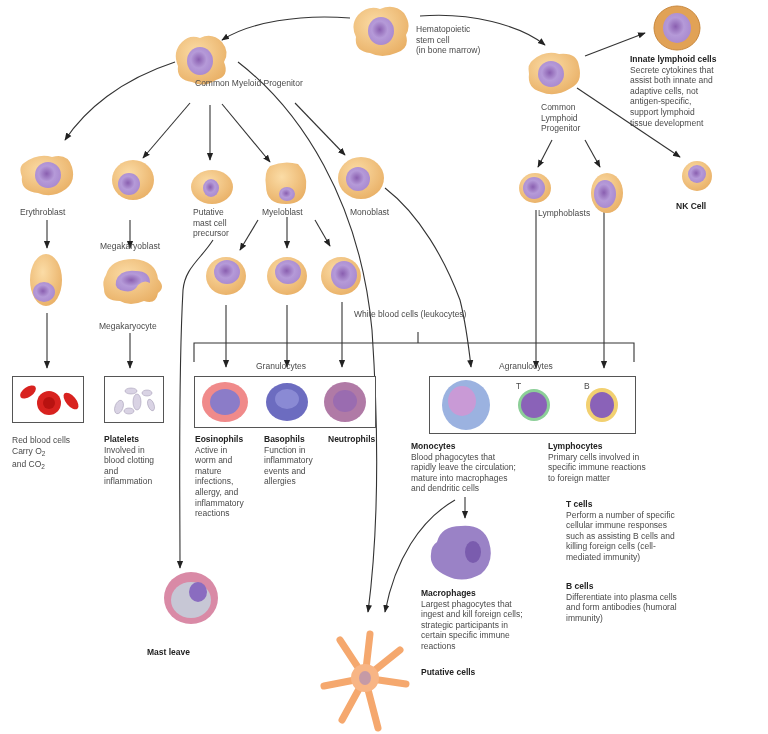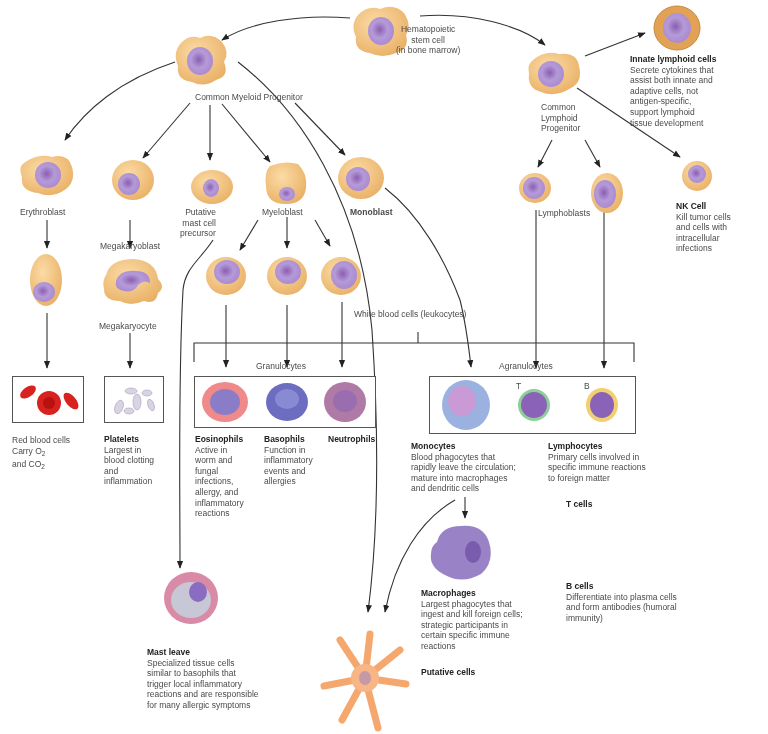--- a/index.html
+++ b/index.html
@@ -214,80 +214,76 @@
       <path d="M45,50 L80,22"></path>
     <path d="M45,50 L4,58"></path>
       <path d="M45,50 L86,56"></path>
       <path d="M45,50 L22,92"></path>
     <path d="M45,50 L58,100"></path>
   </g>
   <circle cx="45" cy="50" r="14" fill="#f8b585"></circle>
   <ellipse cx="45" cy="50" rx="6" ry="7" fill="#c59aa6"></ellipse>
 </svg>
 
-<div class="lbl" style="left:396px;top:24px;text-align:center;">
+<div class="lbl" style="left:416px;top:24px;">
   <div>Hematopoietic</div>
   <div>stem cell</div>
   <div>(in bone marrow)</div>
 </div>
-<div class="lbl" style="left:195px;top:92px;">Common Myeloid Progenitor</div>
+<div class="lbl" style="left:195px;top:78px;">Common Myeloid Progenitor</div>
 <div class="lbl" style="left:541px;top:102px;text-align:left;">
   <div>Common</div>
   <div>Lymphoid</div>
   <div>Progenitor</div>
 </div>
 <div class="desc" style="left:630px;top:54px;">
   <b>Innate lymphoid cells</b>
     <span class="t">Secrete cytokines that
 assist both innate and
 adaptive cells, not
 antigen-specific,
 support lymphoid
 tissue development</span>
 </div>
 <div class="desc" style="left:676px;top:201px;">
   <b>NK Cell</b>
-    <span class="t">Kill tumor cells
-and cells with
-intracellular
-infections</span>
 </div>
 
 <div class="lbl" style="left:20px;top:207px;">Erythroblast</div>
 <div class="lbl" style="left:100px;top:207px;margin-top:34px;">Megakaryoblast</div>
-<div class="lbl" style="left:180px;top:207px;white-space:pre-line;text-align:right;">Putative
+<div class="lbl" style="left:193px;top:207px;white-space:pre-line;">Putative
 mast cell
 precursor</div>
 <div class="lbl" style="left:262px;top:207px;">Myeloblast</div>
-<div class="lbl" style="left:350px;top:207px;font-weight:bold;">Monoblast</div>
+<div class="lbl" style="left:350px;top:207px;">Monoblast</div>
 <div class="lbl" style="left:538px;top:208px;">Lymphoblasts</div>
 <div class="lbl" style="left:99px;top:321px;">Megakaryocyte</div>
 <div class="lbl" style="left:354px;top:309px;">White blood cells (leukocytes)</div>
 <div class="lbl" style="left:256px;top:361px;">Granulocytes</div>
 <div class="lbl" style="left:499px;top:361px;">Agranulocytes</div>
 <div class="lbl" style="left:516px;top:381px;">T</div>
 <div class="lbl" style="left:584px;top:381px;">B</div>
 
 <div class="desc" style="left:12px;top:435px;">
   <div>Red blood cells</div>
   <div><span>Carry O</span><sub>2</sub></div>
   <div><span>and CO</span><sub>2</sub></div>
 </div>
 <div class="desc" style="left:104px;top:434px;">
   <b>Platelets</b>
-    <span class="t">Largest in
+    <span class="t">Involved in
 blood clotting
 and
 inflammation</span>
 </div>
 <div class="desc" style="left:195px;top:434px;">
   <b>Eosinophils</b>
     <span class="t">Active in
 worm and
-fungal
+mature
 infections,
 allergy, and
 inflammatory
 reactions</span>
 </div>
 <div class="desc" style="left:264px;top:434px;">
   <b>Basophils</b>
     <span class="t">Function in
 inflammatory
 events and
@@ -304,38 +300,38 @@
 and dendritic cells</span>
 </div>
 <div class="desc" style="left:548px;top:441px;">
   <b>Lymphocytes</b>
     <span class="t">Primary cells involved in
 specific immune reactions
 to foreign matter</span>
 </div>
 <div class="desc" style="left:566px;top:499px;">
   <b>T cells</b>
+    <span class="t">Perform a number of specific
+cellular immune responses
+such as assisting B cells and
+killing foreign cells (cell-
+mediated immunity)</span>
 </div>
 <div class="desc" style="left:566px;top:581px;">
   <b>B cells</b>
     <span class="t">Differentiate into plasma cells
 and form antibodies (humoral
 immunity)</span>
 </div>
 <div class="desc" style="left:421px;top:588px;">
   <b>Macrophages</b>
     <span class="t">Largest phagocytes that
 ingest and kill foreign cells;
 strategic participants in
 certain specific immune
 reactions</span>
 </div>
 <div class="desc" style="left:421px;top:667px;">
   <b>Putative cells</b>
 </div>
 <div class="desc" style="left:147px;top:647px;">
   <b>Mast leave</b>
-    <span class="t">Specialized tissue cells
-similar to basophils that
-trigger local inflammatory
-reactions and are responsible
-for many allergic symptoms</span>
 </div>
 
 </body></html>

